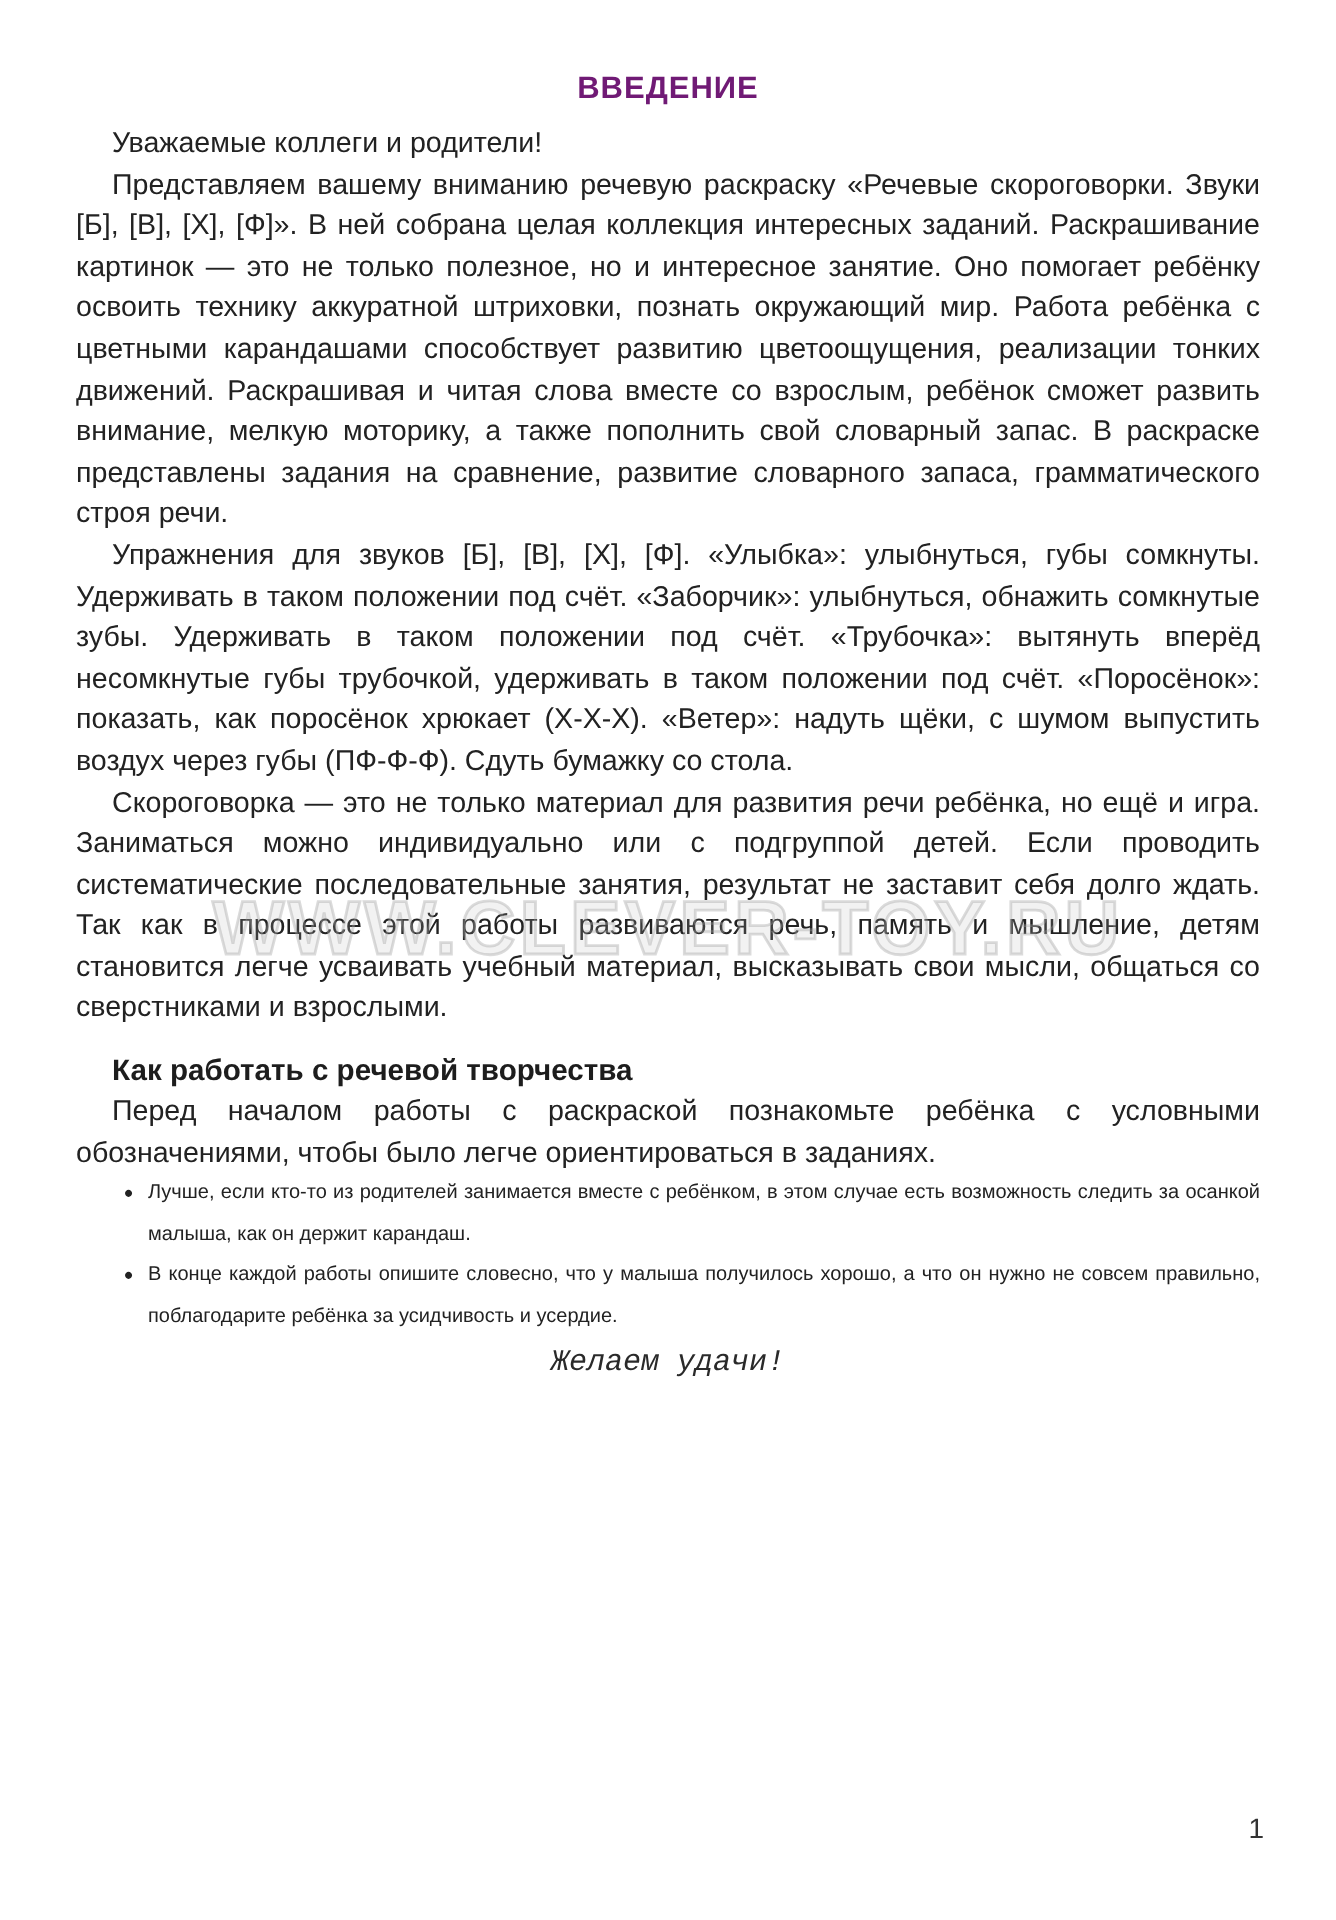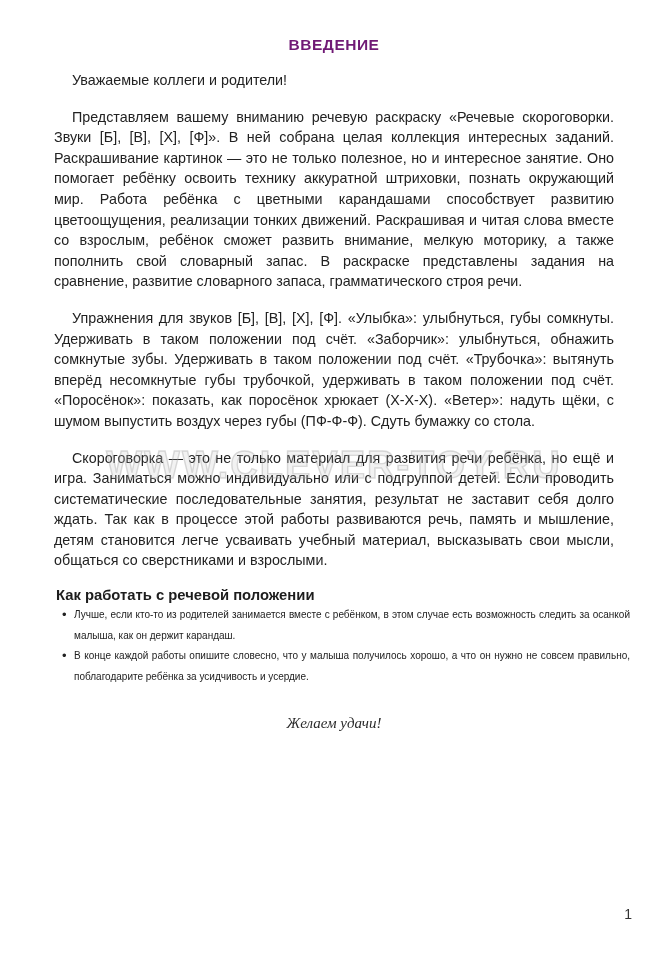--- a/index.html
+++ b/index.html
@@ -16,21 +16,21 @@
   }
   .title{
     margin:0 0 8px 0;
     text-align:center;
     font-size:15.5px;
     font-weight:bold;
     letter-spacing:.5px;
     color:#701a75;
   }
   .body-text p{
-    margin:16px;
+    margin:0;
     font-size:14.3px;
     line-height:20.6px;
     text-align:justify;
     text-indent:18px;
   }
   .salutation{text-align:left !important;}
   .subheading{
     margin:13px 0 2px 0;
     padding-left:18px;
     font-size:14.8px;
@@ -49,25 +49,25 @@
     text-align:justify;
     padding-left:12px;
   }
   ul.bullets li::before{
     content:"•";
     position:absolute;
     left:0;top:0;
     font-size:13px;
   }
   .wish{
-    margin:28px 0 0 0;
+    margin:3px 0 0 0;
     text-align:center;
     font-style:italic;
     font-size:15px;
-    font-family:Liberation Serif, serif;
+    font-family:Liberation Mono, monospace;
     color:#2a2a2a;
   }
   .watermark{
     position:absolute;
     top:444px;left:0;
     width:100%;
     text-align:center;
     font-size:38px;
     font-weight:bold;
     letter-spacing:2px;
@@ -92,21 +92,22 @@
   <div class="watermark">WWW.CLEVER-TOY.RU</div>
 
   <h1 class="title">ВВЕДЕНИЕ</h1>
 
   <div class="body-text">
     <p class="salutation">Уважаемые коллеги и родители!</p>
     <p>Представляем вашему вниманию речевую раскраску «Речевые скороговорки. Звуки [Б], [В], [Х], [Ф]». В ней собрана целая коллекция интересных заданий. Раскрашивание картинок — это не только полезное, но и интересное занятие. Оно помогает ребёнку освоить технику аккуратной штриховки, познать окружающий мир. Работа ребёнка с цветными карандашами способствует развитию цветоощущения, реализации тонких движений. Раскрашивая и читая слова вместе со взрослым, ребёнок сможет развить внимание, мелкую моторику, а также пополнить свой словарный запас. В раскраске представлены задания на сравнение, развитие словарного запаса, грамматического строя речи.</p>
     <p>Упражнения для звуков [Б], [В], [Х], [Ф]. «Улыбка»: улыбнуться, губы сомкнуты. Удерживать в таком положении под счёт. «Заборчик»: улыбнуться, обнажить сомкнутые зубы. Удерживать в таком положении под счёт. «Трубочка»: вытянуть вперёд несомкнутые губы трубочкой, удерживать в таком положении под счёт. «Поросёнок»: показать, как поросёнок хрюкает (Х-Х-Х). «Ветер»: надуть щёки, с шумом выпустить воздух через губы (ПФ-Ф-Ф). Сдуть бумажку со стола.</p>
     <p>Скороговорка — это не только материал для развития речи ребёнка, но ещё и игра. Заниматься можно индивидуально или с подгруппой детей. Если проводить систематические последовательные занятия, результат не заставит себя долго ждать. Так как в процессе этой работы развиваются речь, память и мышление, детям становится легче усваивать учебный материал, высказывать свои мысли, общаться со сверстниками и взрослыми.</p>
 
-    <h2 class="subheading">Как работать с речевой положении</h2>
+    <h2 class="subheading">Как работать с речевой творчества</h2>
+    <p>Перед началом работы с раскраской познакомьте ребёнка с условными обозначениями, чтобы было легче ориентироваться в заданиях.</p>
     <ul class="bullets">
       <li>Лучше, если кто-то из родителей занимается вместе с ребёнком, в этом случае есть возможность следить за осанкой малыша, как он держит карандаш.</li>
       <li>В конце каждой работы опишите словесно, что у малыша получилось хорошо, а что он нужно не совсем правильно, поблагодарите ребёнка за усидчивость и усердие.</li>
     </ul>
   </div>
 
   <p class="wish">Желаем удачи!</p>
 
   <div class="page-number">1</div>
 

